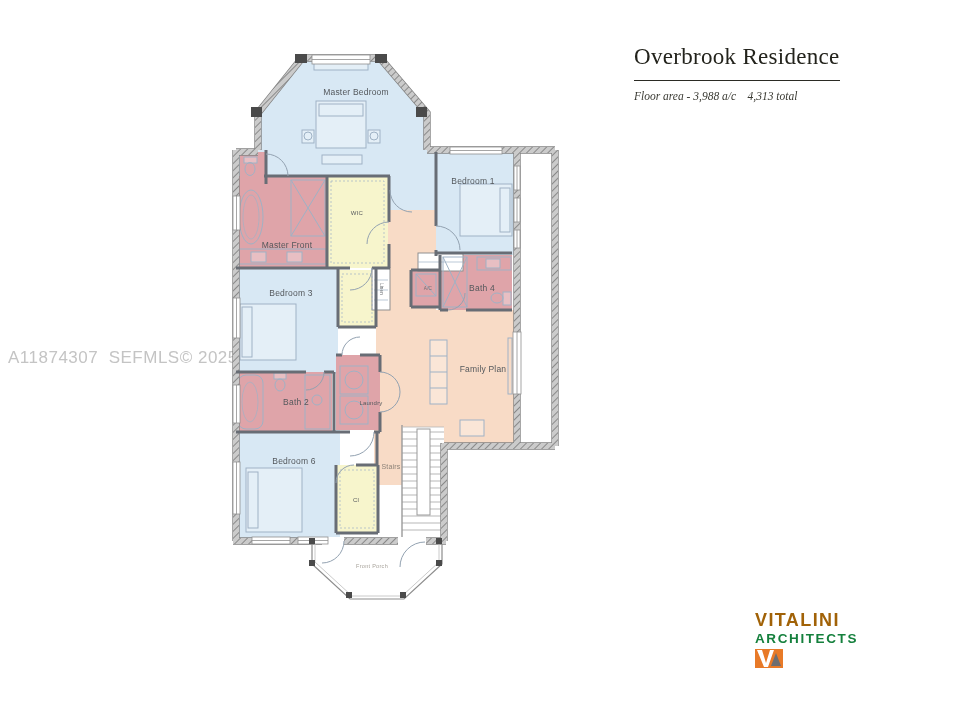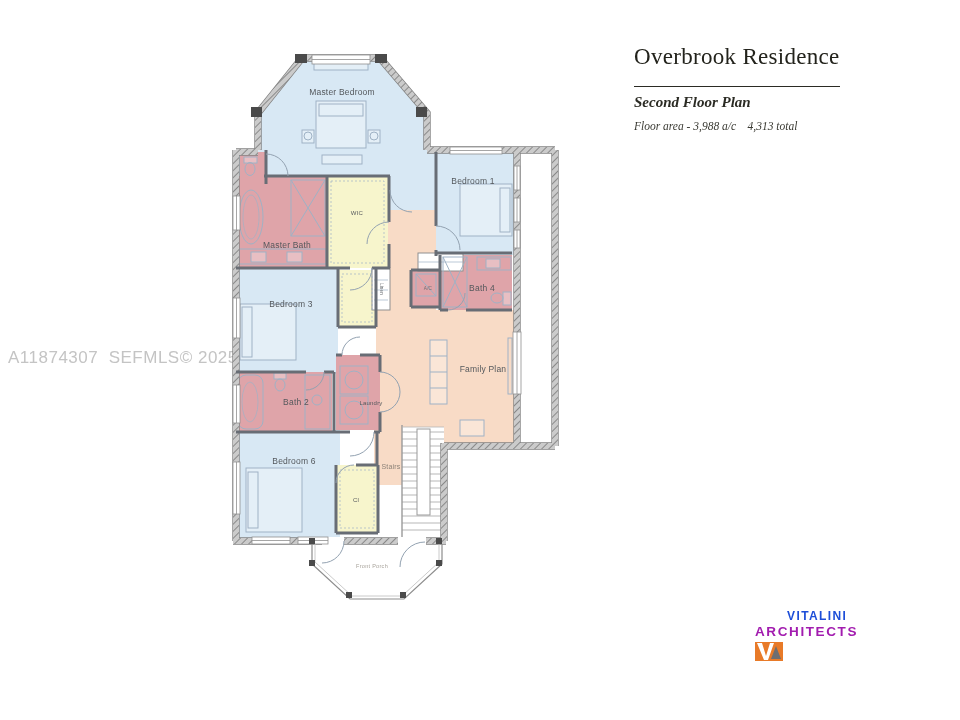--- a/index.html
+++ b/index.html
@@ -1,32 +1,32 @@
 <!DOCTYPE html>
 <html><head>
 <meta charset="utf-8">
 <style>
   html,body{margin:0;padding:0;background:#fff;}
   #page{position:relative;width:960px;height:720px;background:#ffffff;overflow:hidden;
         font-family:"Liberation Sans",sans-serif;}
   
   #titleblock{position:absolute;left:634px;top:44px;width:300px;}
   #titleblock .title{font-family:"Liberation Serif",serif;font-size:23px;color:#23231c;
-      display:inline-block;border-bottom:1.6px solid #2b2b24;padding-bottom:16px;letter-spacing:.3px;}
+      display:inline-block;border-bottom:1.6px solid #2b2b24;padding-bottom:10px;letter-spacing:.3px;}
   #titleblock .subtitle{font-family:"Liberation Serif",serif;font-style:italic;font-weight:bold;
       font-size:15px;color:#2b2b24;margin-top:7px;}
   #titleblock .areanote{font-family:"Liberation Serif",serif;font-style:italic;font-size:11.5px;
       color:#3a3a33;margin-top:9px;white-space:pre;}
   
   #watermark{position:absolute;left:8px;top:348px;font-size:17px;color:#c4c4c4;
       letter-spacing:.5px;white-space:pre;}
   
   #logo{position:absolute;left:755px;top:610px;line-height:1.15;}
-  #logo .l1{font-size:12px;font-weight:bold;color:#1d4ed8;letter-spacing:1.4px;margin-left:32px;}
-  #logo .l2{font-size:13.5px;font-weight:bold;color:#a21caf;letter-spacing:1.6px;}
+  #logo .l1{font-size:18px;font-weight:bold;color:#a16207;letter-spacing:1.4px;}
+  #logo .l2{font-size:13.5px;font-weight:bold;color:#15803d;letter-spacing:1.6px;}
   #logo .mark{margin-top:3px;}
   
   .lbl{position:absolute;transform:translate(-50%,-50%);font-size:8.5px;color:#54585c;
       white-space:nowrap;letter-spacing:.2px;z-index:5;}
   .lbl.tiny{font-size:4.6px;color:#6a6e72;}
   .lbl.vsmall{font-size:6px;}
   .lbl.rot{transform:translate(-50%,-50%) rotate(90deg);}
   .lbl.stairs{font-size:7px;color:#8c8278;}
   .lbl.porch{font-size:5.5px;color:#a8a39b;letter-spacing:.3px;}
   svg#plan{position:absolute;left:0;top:0;z-index:1;}
@@ -251,39 +251,38 @@
         <rect x="309" y="560" width="6" height="6"></rect>
           <rect x="346" y="592" width="6" height="6"></rect>
         <rect x="400" y="592" width="6" height="6"></rect>
           <rect x="436" y="560" width="6" height="6"></rect>
         <rect x="309" y="538" width="6" height="6"></rect>
           <rect x="436" y="538" width="6" height="6"></rect>
       </g>
     </g>
   </svg>
 
-  <div class="lbl" style="left:342px;top:92px">Master Bedroom</div>
+  <div class="lbl" style="left:356px;top:92px">Master Bedroom</div>
   <div class="lbl" style="left:473px;top:181px">Bedroom 1</div>
   <div class="lbl vsmall" style="left:357px;top:213px">WIC</div>
-  <div class="lbl" style="left:287px;top:245px">Master Bath</div>
-  <div class="lbl" style="left:291px;top:304px">Bedroom 3</div>
+  <div class="lbl" style="left:287px;top:245px">Master Front</div>
+  <div class="lbl" style="left:291px;top:293px">Bedroom 3</div>
   <div class="lbl tiny rot" style="left:381px;top:289px">Linen</div>
   <div class="lbl tiny" style="left:428px;top:288px">A/C</div>
   <div class="lbl" style="left:482px;top:288px">Bath 4</div>
   <div class="lbl" style="left:296px;top:402px">Bath 2</div>
   <div class="lbl vsmall" style="left:371px;top:403px">Laundry</div>
   <div class="lbl" style="left:483px;top:369px">Family Plan</div>
   <div class="lbl" style="left:294px;top:461px">Bedroom 6</div>
   <div class="lbl stairs" style="left:391px;top:466px">Stairs</div>
   <div class="lbl vsmall" style="left:356px;top:500px">Cl</div>
   <div class="lbl porch" style="left:372px;top:566px">Front Porch</div>
 
   <div id="titleblock">
     <div class="title">Overbrook Residence</div>
-    <div class="subtitle">Second Floor Plan</div>
     <div class="areanote">Floor area - 3,988 a/c    4,313 total</div>
   </div>
 
   <div id="watermark">A11874307  SEFMLS© 2025</div>
 
   <div id="logo">
     <div class="l1">VITALINI</div>
     <div class="l2">ARCHITECTS</div>
     <div class="mark">
       <svg width="30" height="20" viewBox="0 0 30 20">

